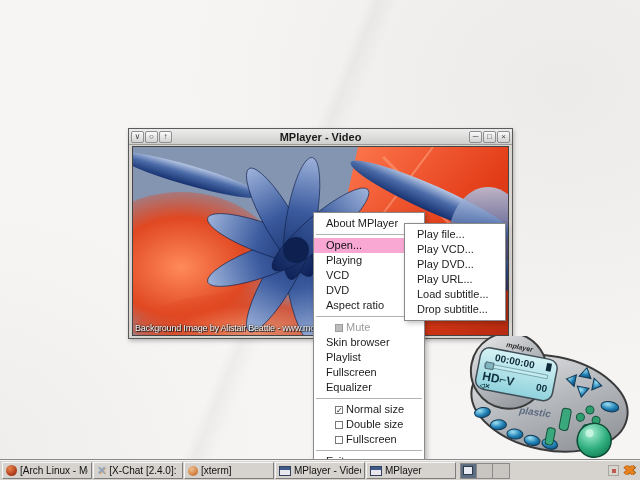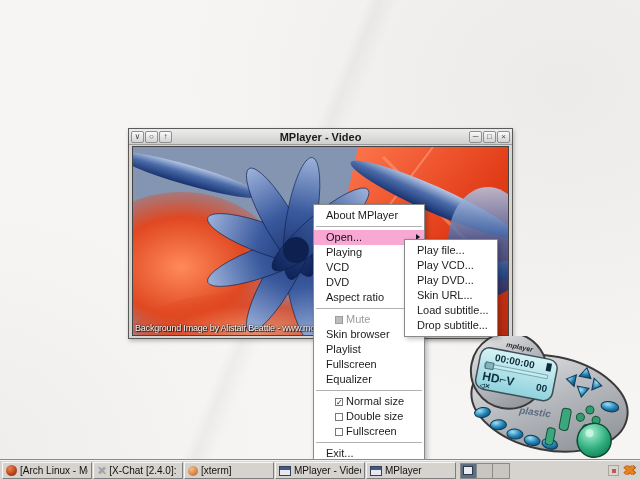--- a/index.html
+++ b/index.html
@@ -40,22 +40,22 @@
     position:absolute; left:2px; bottom:2px; width:188px; overflow:hidden; white-space:nowrap;
     font-size:9px; color:#f2f2f2; text-shadow:1px 1px 0 #222, 0 0 2px #000; letter-spacing:-0.2px;
   }
 
   
   .menu {
     position:absolute; background:#fff; border:1px solid #8a8a8a;
     box-shadow:2px 2px 5px rgba(0,0,0,0.25); padding:3px 0;
     font-size:11px; color:#1c1c1c; z-index:10;
   }
-  #main-menu { left:313px; top:204px; width:112px; }
-  #open-submenu { left:404px; top:239px; white-space:nowrap; padding-right:4px; }
+  #main-menu { left:313px; top:212px; width:112px; }
+  #open-submenu { left:404px; top:223px; white-space:nowrap; padding-right:12px; }
   .mi { height:15px; line-height:15px; padding:0 4px 0 12px; position:relative; white-space:nowrap; cursor:default; }
   .mi.chk { padding-left:21px; }
   .mi .box {
     display:inline-block; width:8px; height:8px; margin:0 3px -1px 0;
     border:1px solid #777; background:#fff; font-size:8px; line-height:7px; text-align:center; color:#111;
   }
   .mi.dis { color:#9c9c9c; }
   .mi.dis .box { background:#bdbdbd; border-color:#9c9c9c; }
   .mi .arr { position:absolute; right:4px; top:4px; width:0; height:0;
     border-left:4px solid #333; border-top:3.5px solid transparent; border-bottom:3.5px solid transparent; }
@@ -247,21 +247,21 @@
   <div class="mi chk"><span class="box"></span><span>Double size</span></div>
   <div class="mi chk"><span class="box"></span><span>Fullscreen</span></div>
   <div class="msep"></div>
   <div class="mi">Exit...</div>
 </div>
 
 <div class="menu" id="open-submenu">
   <div class="mi">Play file...</div>
   <div class="mi">Play VCD...</div>
   <div class="mi">Play DVD...</div>
-  <div class="mi">Skin URL...</div>
+  <div class="mi">Play URL...</div>
   <div class="mi">Load subtitle...</div>
   <div class="mi">Drop subtitle...</div>
 </div>
 
 <div class="taskbar">
   <div class="task">
     <span class="ticon i-ff"></span>
     <span>[Arch Linux - Mozill</span>
   </div>
   <div class="task">

